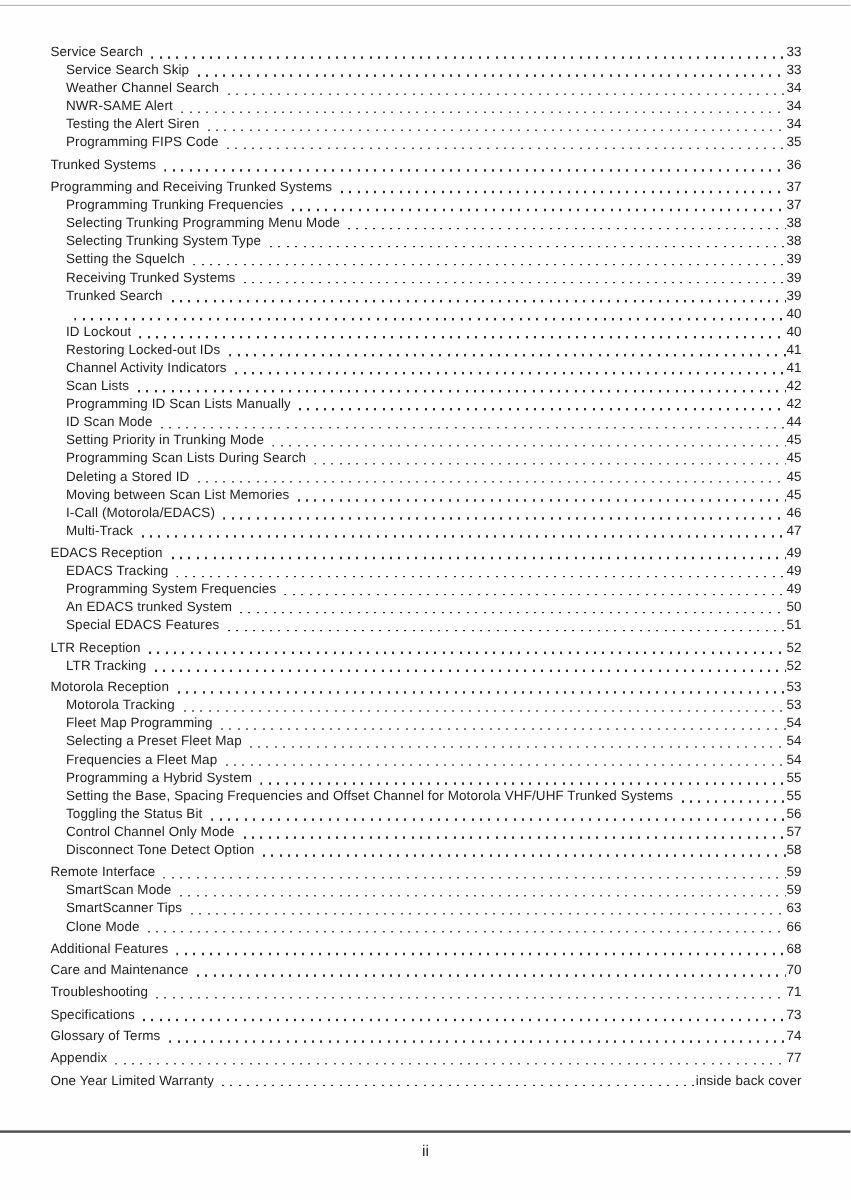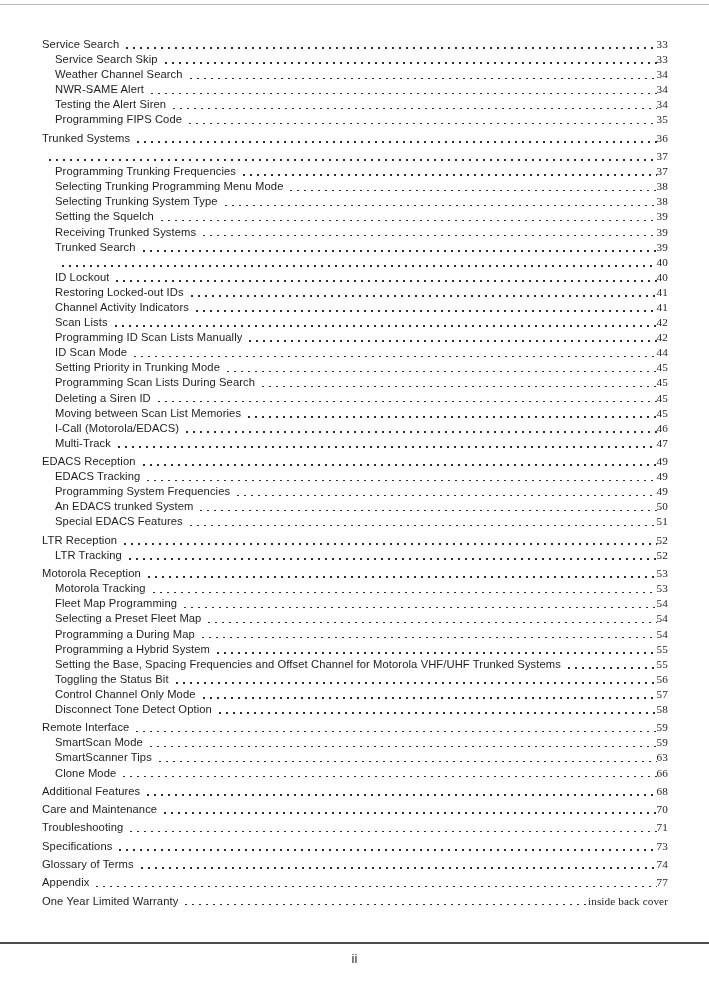--- a/index.html
+++ b/index.html
@@ -61,21 +61,20 @@
     align-self: flex-end;
     margin: 0 0 3.2px 7px;
     background-image: repeating-linear-gradient(
       to right,
       #2e2e2e 0px, #2e2e2e 1.6px,
       transparent 1.6px, transparent 7px
     );
   }
   .toc-page {
     flex: 0 0 auto;
-    font-family: Liberation Serif, serif;
   }
   .footer {
     position: absolute;
     top: 951px;
     left: 0;
     width: 709px;
     text-align: center;
     font-size: 13px;
     color: #2a2a2a;
   }
@@ -116,20 +115,21 @@
     <span class="toc-label">Programming FIPS Code</span>
     <span class="dot-leader"></span>
     <span class="toc-page">35</span>
   </div>
       <div class="toc-row level-0">
     <span class="toc-label">Trunked Systems</span>
     <span class="dot-leader"></span>
     <span class="toc-page">36</span>
   </div>
       <div class="toc-row level-0">
+    <span class="toc-label">Programming and Receiving Trunked Systems</span>
     <span class="dot-leader"></span>
     <span class="toc-page">37</span>
   </div>
       <div class="toc-row level-1">
     <span class="toc-label">Programming Trunking Frequencies</span>
     <span class="dot-leader"></span>
     <span class="toc-page">37</span>
   </div>
       <div class="toc-row level-1">
     <span class="toc-label">Selecting Trunking Programming Menu Mode</span>
@@ -194,21 +194,21 @@
     <span class="toc-label">Setting Priority in Trunking Mode</span>
     <span class="dot-leader"></span>
     <span class="toc-page">45</span>
   </div>
       <div class="toc-row level-1">
     <span class="toc-label">Programming Scan Lists During Search</span>
     <span class="dot-leader"></span>
     <span class="toc-page">45</span>
   </div>
       <div class="toc-row level-1">
-    <span class="toc-label">Deleting a Siren ID</span>
+    <span class="toc-label">Deleting a Stored ID</span>
     <span class="dot-leader"></span>
     <span class="toc-page">45</span>
   </div>
       <div class="toc-row level-1">
     <span class="toc-label">Moving between Scan List Memories</span>
     <span class="dot-leader"></span>
     <span class="toc-page">45</span>
   </div>
       <div class="toc-row level-1">
     <span class="toc-label">I-Call (Motorola/EDACS)</span>
@@ -269,21 +269,21 @@
     <span class="toc-label">Fleet Map Programming</span>
     <span class="dot-leader"></span>
     <span class="toc-page">54</span>
   </div>
       <div class="toc-row level-1">
     <span class="toc-label">Selecting a Preset Fleet Map</span>
     <span class="dot-leader"></span>
     <span class="toc-page">54</span>
   </div>
       <div class="toc-row level-1">
-    <span class="toc-label">Programming a During Map</span>
+    <span class="toc-label">Frequencies a Fleet Map</span>
     <span class="dot-leader"></span>
     <span class="toc-page">54</span>
   </div>
       <div class="toc-row level-1">
     <span class="toc-label">Programming a Hybrid System</span>
     <span class="dot-leader"></span>
     <span class="toc-page">55</span>
   </div>
       <div class="toc-row level-1">
     <span class="toc-label">Setting the Base, Spacing Frequencies and Offset Channel for Motorola VHF/UHF Trunked Systems</span>

